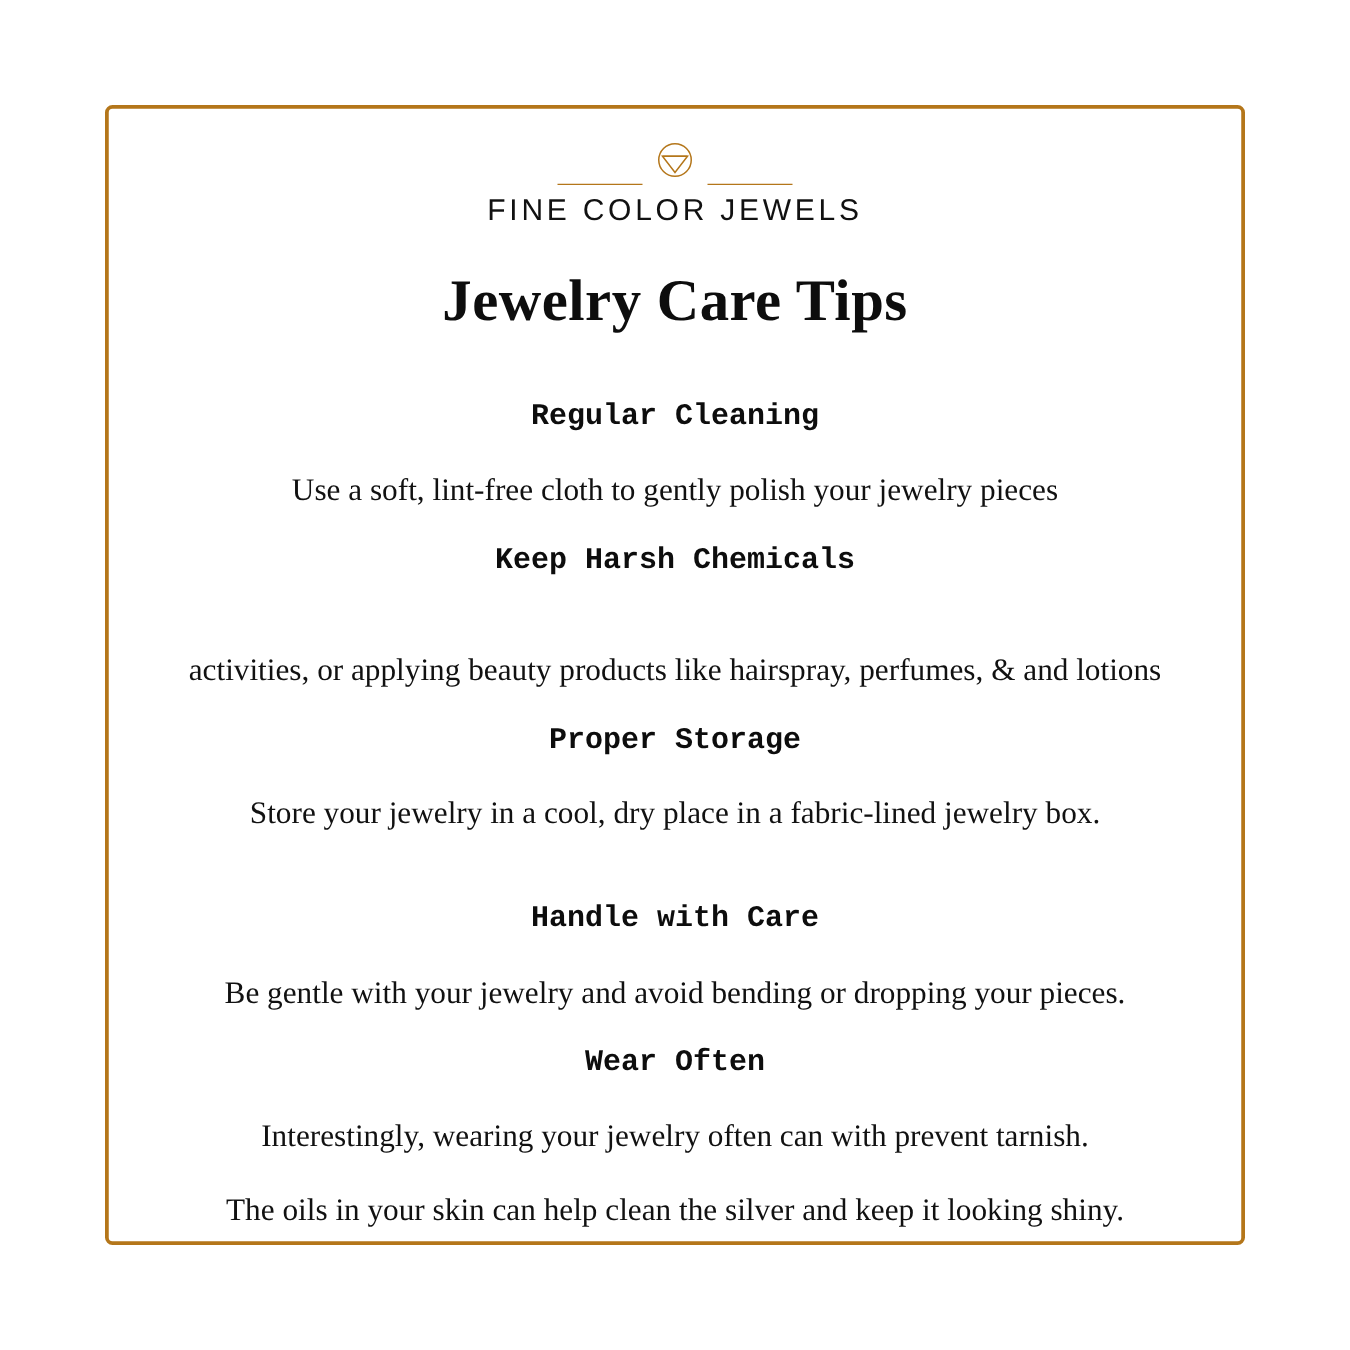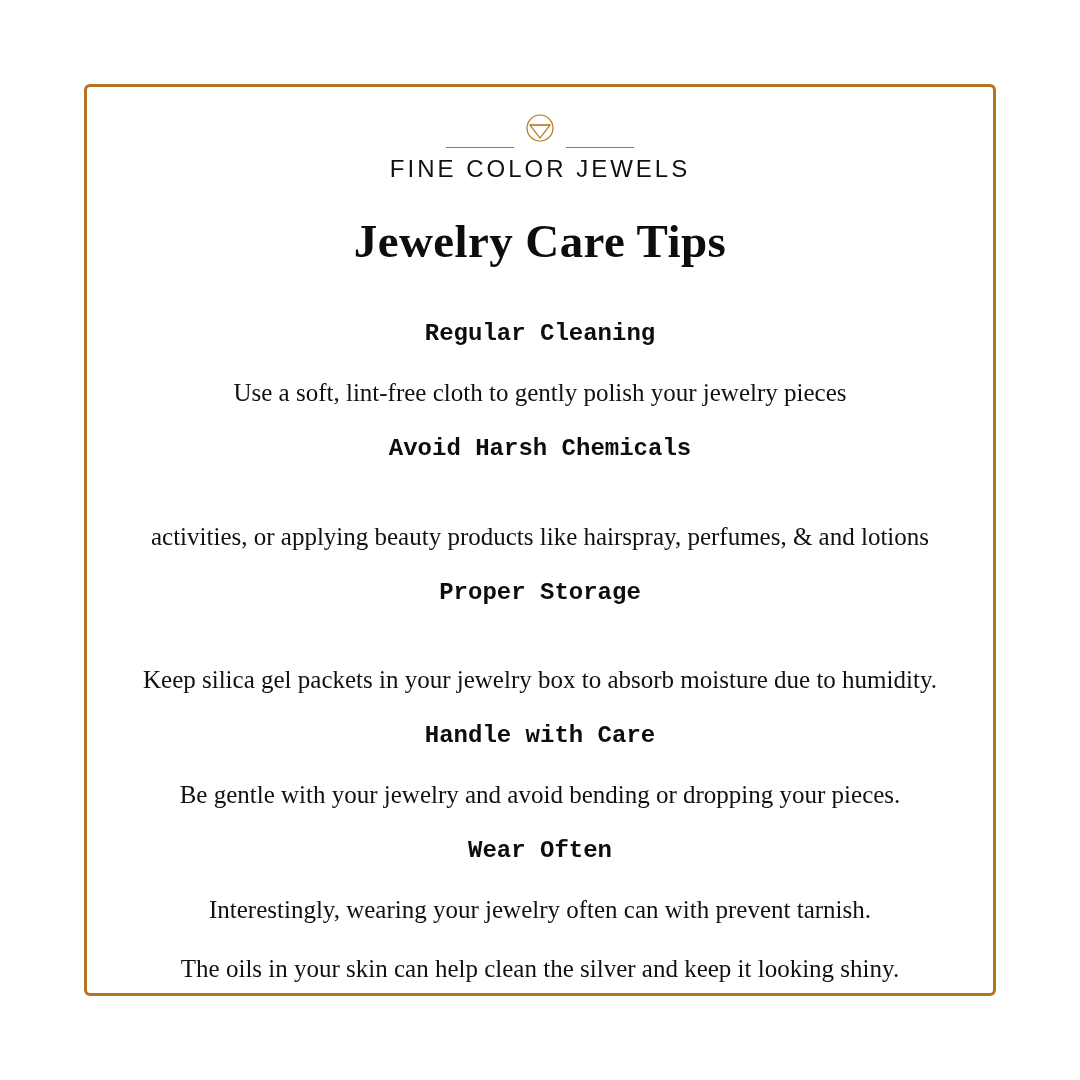--- a/index.html
+++ b/index.html
@@ -142,32 +142,32 @@
   <div class="content">
 
     <div class="section">
       <div class="section-heading">Regular Cleaning</div>
       <div class="sp-after-heading"></div>
       <div class="section-line">Use a soft, lint-free cloth to gently polish your jewelry pieces</div>
     </div>
     <div class="sp-after-section"></div>
 
     <div class="section">
-      <div class="section-heading">Avoid Harsh Chemicals</div>
+      <div class="section-heading">Keep Harsh Chemicals</div>
       <div class="sp-after-heading"></div>
       <div class="sp-between-lines"></div>
       <div class="section-line">activities,  or applying beauty products like hairspray, perfumes, &amp; and lotions</div>
     </div>
     <div class="sp-after-section"></div>
 
     <div class="section">
       <div class="section-heading">Proper Storage</div>
       <div class="sp-after-heading"></div>
+      <div class="section-line">Store your jewelry in a cool, dry place in a fabric-lined jewelry box.</div>
       <div class="sp-between-lines"></div>
-      <div class="section-line">Keep silica gel packets in your jewelry box to absorb moisture due to humidity.</div>
     </div>
     <div class="sp-after-section"></div>
 
     <div class="section">
       <div class="section-heading">Handle with Care</div>
       <div class="sp-after-heading"></div>
       <div class="section-line">Be gentle with your jewelry and avoid bending or dropping your pieces.</div>
     </div>
     <div class="sp-after-section"></div>
 

